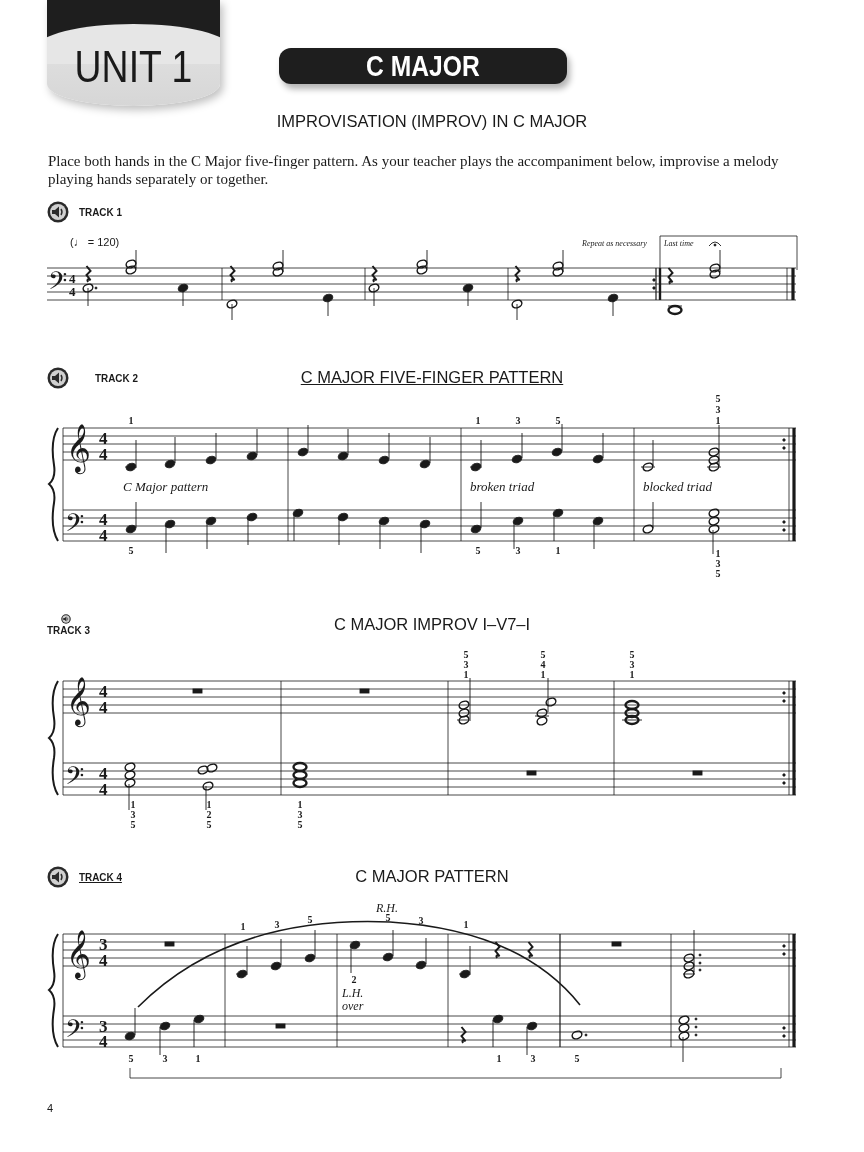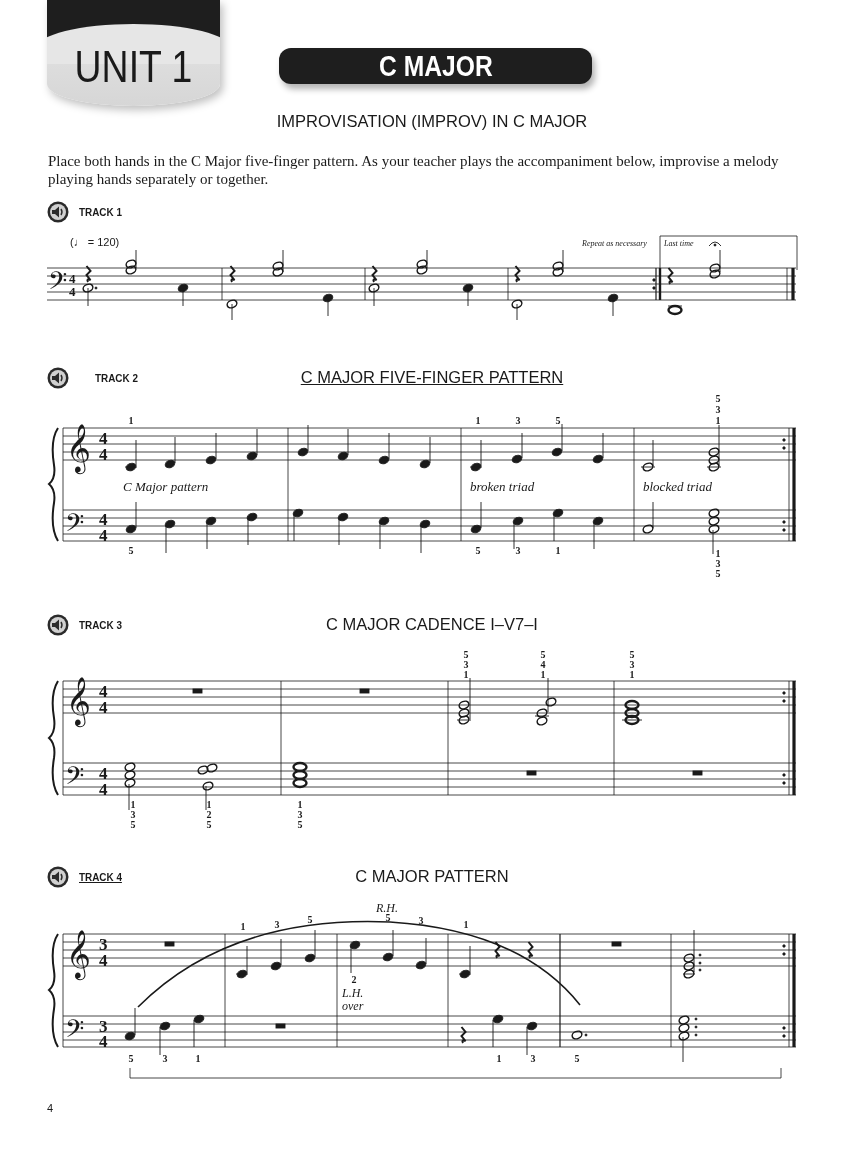--- a/index.html
+++ b/index.html
@@ -20,21 +20,21 @@
     .unit-tab-top::after {
       content: ""; position: absolute; left: -10px; right: -10px; top: 24px; height: 40px;
       background: #e6e6e6; border-radius: 50% 50% 0 0 / 24px 24px 0 0;
     }
     .unit-label {
       position: absolute; left: 0; width: 100%; top: 42px; text-align: center;
       font-family: "Liberation Sans", sans-serif; font-size: 44px; letter-spacing: 0px;
       color: #1a1a1a; transform: scaleX(0.85); font-weight: normal;
     }
     .title-pill {
-      position: absolute; left: 279px; top: 48px; width: 313px; height: 36px;
+      position: absolute; left: 279px; top: 48px; width: 288px; height: 36px;
       background: #1e1e1e; border-radius: 12px;
       box-shadow: 3px 5px 6px rgba(0,0,0,0.3);
       color: #fff; text-align: center; font-family: "Liberation Sans", sans-serif;
       font-size: 29px; line-height: 36px; font-weight: bold;
     }
     .title-pill span { display: inline-block; transform: scaleX(0.85); }
 
     .section-heading {
       position: absolute; left: 0; width: 864px; text-align: center;
       font-family: "Liberation Sans", sans-serif; font-size: 16.5px; color: #1a1a1a;
@@ -84,41 +84,41 @@
 </div>
 <div class="track" style="top:367px;gap:16px;">
   <svg class="track-icon" viewBox="0 0 22 22">
     <circle cx="11" cy="11" r="10.5" fill="#2a2a2a"></circle>
     <circle cx="11" cy="11" r="8" fill="#d0d0d0"></circle>
     <path d="M5 9 H8 L12 5.5 V16.5 L8 13 H5 Z" fill="#2a2a2a"></path>
     <path d="M14 8 Q16 11 14 14" stroke="#2a2a2a" stroke-width="1.4" fill="none"></path>
   </svg>
   <span class="track-label">TRACK 2</span>
 </div>
-<div class="track" style="top:614px;">
+<div class="track" style="top:614px;flex-direction:column;">
   <svg class="track-icon" viewBox="0 0 22 22">
     <circle cx="11" cy="11" r="10.5" fill="#2a2a2a"></circle>
     <circle cx="11" cy="11" r="8" fill="#d0d0d0"></circle>
     <path d="M5 9 H8 L12 5.5 V16.5 L8 13 H5 Z" fill="#2a2a2a"></path>
     <path d="M14 8 Q16 11 14 14" stroke="#2a2a2a" stroke-width="1.4" fill="none"></path>
   </svg>
   <span class="track-label">TRACK 3</span>
 </div>
 <div class="track" style="top:866px;text-decoration:underline;">
   <svg class="track-icon" viewBox="0 0 22 22">
     <circle cx="11" cy="11" r="10.5" fill="#2a2a2a"></circle>
     <circle cx="11" cy="11" r="8" fill="#d0d0d0"></circle>
     <path d="M5 9 H8 L12 5.5 V16.5 L8 13 H5 Z" fill="#2a2a2a"></path>
     <path d="M14 8 Q16 11 14 14" stroke="#2a2a2a" stroke-width="1.4" fill="none"></path>
   </svg>
   <span class="track-label">TRACK 4</span>
 </div>
 
 <div class="section-heading" style="top:368px;text-decoration:underline;">C MAJOR FIVE-FINGER PATTERN</div>
-<div class="section-heading" style="top:615px;">C MAJOR CADENCE I–V7–I</div>
+<div class="section-heading" style="top:615px;">C MAJOR IMPROV I–V7–I</div>
 <div class="section-heading" style="top:867px;">C MAJOR PATTERN</div>
 
 <svg class="score" width="864" height="1152" viewBox="0 0 864 1152">
   <defs>
     <g id="qnote">
         <ellipse cx="0" cy="0" rx="5" ry="3.6" transform="rotate(-22)" fill="#1a1a1a"></ellipse>
       </g>
     <g id="hnote">
         <ellipse cx="0" cy="0" rx="5" ry="3.6" transform="rotate(-22)" fill="none" stroke="#1a1a1a" stroke-width="1.5"></ellipse>
       </g>

